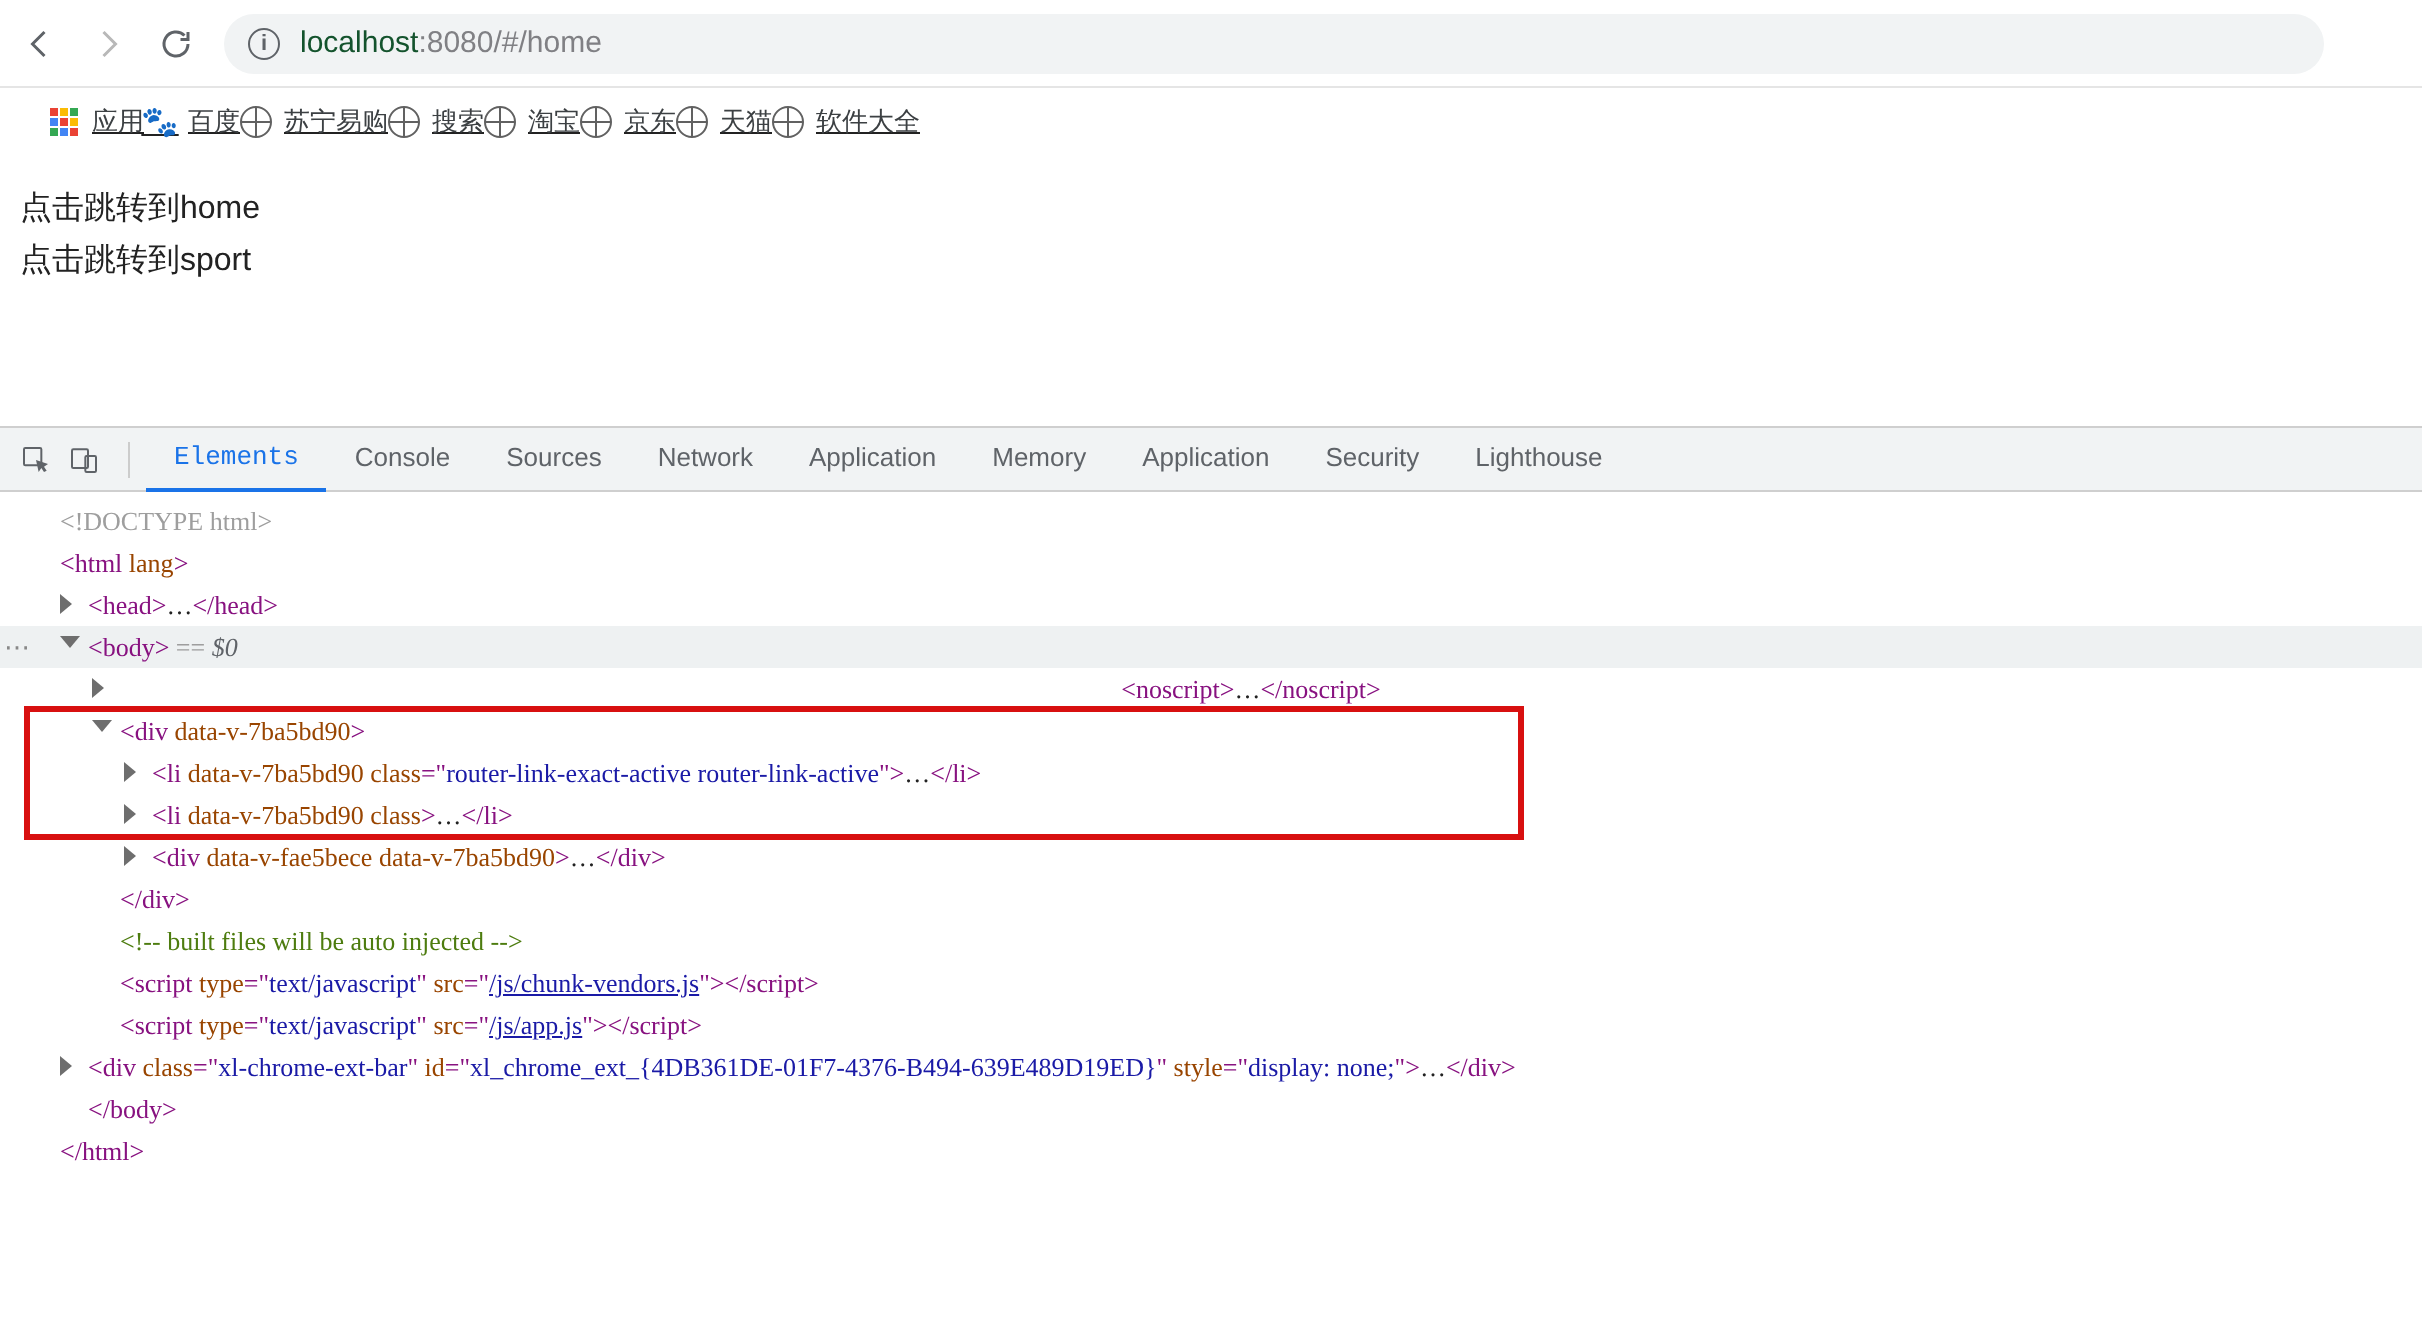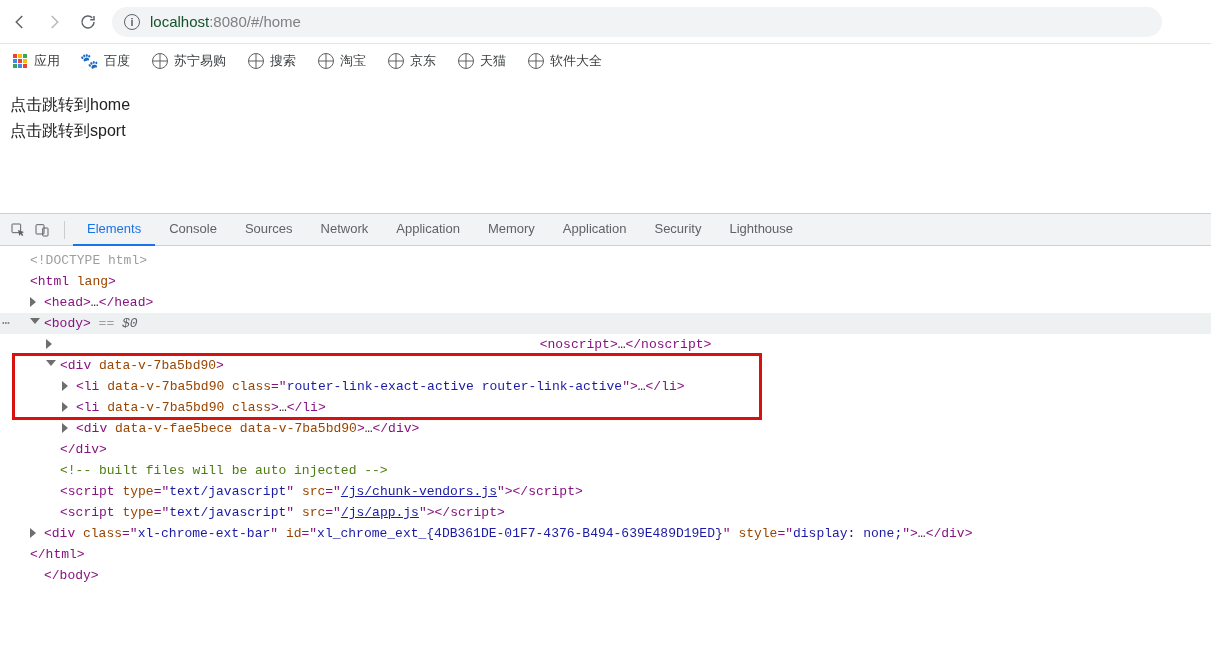--- a/index.html
+++ b/index.html
@@ -38,23 +38,23 @@
     max-width: 1050px;
   }
   .omnibox .info-icon { width:16px; height:16px; border:1.5px solid #5f6368; border-radius:50%; display:inline-flex; align-items:center; justify-content:center; font-size:11px; font-weight:bold;}
   .omnibox .url .host { color:#14532d; }
   .omnibox .url .path { color:#808084; }
   
   .bm-bar {
     height: 34px;
     display: flex;
     align-items: center;
-    padding: 0 12px;
-    gap: 22px;
+    padding: 0 24px;
     background:#fff;
+    text-decoration:underline;
   }
   .bm-item { display:flex; align-items:center; gap:6px; font-size:13px; color:#3c4043; cursor:pointer;}
   .bm-icon { width:16px; height:16px; display:inline-flex; align-items:center; justify-content:center; }
   .apps-icon { display:grid; grid-template-columns:repeat(3,4px); grid-template-rows:repeat(3,4px); gap:1px;}
   .apps-icon span:nth-child(1){background:#ea4335;}
   .apps-icon span:nth-child(2){background:#fbbc04;}
   .apps-icon span:nth-child(3){background:#34a853;}
   .apps-icon span:nth-child(4){background:#4285f4;}
   .apps-icon span:nth-child(5){background:#ea4335;}
   .apps-icon span:nth-child(6){background:#fbbc04;}
@@ -78,22 +78,22 @@
     border-top: 1px solid #cfcfcf;
     background: #f1f3f4;
   }
   .dt-tabs {
     display:flex; align-items:center; gap:0; height:32px; padding:0 8px; border-bottom:1px solid #cfcfcf;
   }
   .dt-tool-icon { width:20px;height:20px;display:inline-flex;align-items:center;justify-content:center;color:#5f6368;margin-right:4px;}
   .dt-tool-icon svg{width:16px;height:16px;stroke:currentColor;fill:none;stroke-width:1.5;}
   .dt-sep { width:1px; height:18px; background:#ccc; margin:0 8px;}
   .dt-tab { padding:0 14px; height:32px; display:flex; align-items:center; color:#5f6368; font-size:13px; border-bottom:2px solid transparent; cursor:pointer;}
-  .dt-tab.active { color:#1a73e8; border-bottom-color:#1a73e8;}
-  .dt-body { background:#fff; font-family:Liberation Mono, monospace; font-size:13px; line-height:21px; padding:4px 0 10px 0; }
+  .dt-tab.active { color:#1a73e8; border-bottom-color:#1a73e8;font-family:Liberation Mono, monospace;}
+  .dt-body { background:#fff; font-family:Liberation Serif, serif; font-size:13px; line-height:21px; padding:4px 0 10px 0; }
   .dt-line { white-space:pre; padding:0 8px 0 30px; position:relative;}
   .dt-line .tri { position:absolute; left:var(--tri-left,16px); top:5px; width:0;height:0;border-style:solid;cursor:pointer;}
   .tri.right { border-width:5px 0 5px 6px; border-color:transparent transparent transparent #6e6e6e;}
   .tri.down { border-width:6px 5px 0 5px; border-color:#6e6e6e transparent transparent transparent;}
   .dt-line.sel { background:#eef1f2;}
   .dt-line.sel::before{content:"⋯";position:absolute;left:2px;top:0;color:#888;}
   .c-gray{color:#9e9e9e;}
   .c-tag{color:#881280;}
   .c-attr{color:#994500;}
   .c-val{color:#1a1aa6;}
@@ -234,18 +234,18 @@
     <div class="dt-line" style="padding-left:48px;text-align:center;--tri-left:46px;"><span class="tri right"></span><span class="c-tag">&lt;noscript&gt;</span><span>…</span><span class="c-tag">&lt;/noscript&gt;</span></div>
     <div class="dt-line" id="rb-top" style="padding-left:60px;--tri-left:46px;"><span class="tri down"></span><span class="c-tag">&lt;div </span><span class="c-attr">data-v-7ba5bd90</span><span class="c-tag">&gt;</span></div>
     <div class="dt-line" style="padding-left:76px;--tri-left:62px;"><span class="tri right"></span><span class="c-tag">&lt;li </span><span class="c-attr">data-v-7ba5bd90</span><span class="c-attr"> class</span><span class="c-tag">="</span><span class="c-val">router-link-exact-active router-link-active</span><span class="c-tag">"&gt;</span><span>…</span><span class="c-tag">&lt;/li&gt;</span></div>
     <div class="dt-line" id="rb-bot" style="padding-left:76px;--tri-left:62px;"><span class="tri right"></span><span class="c-tag">&lt;li </span><span class="c-attr">data-v-7ba5bd90</span><span class="c-attr"> class</span><span class="c-tag">&gt;</span><span>…</span><span class="c-tag">&lt;/li&gt;</span></div>
     <div class="dt-line" style="padding-left:76px;--tri-left:62px;"><span class="tri right"></span><span class="c-tag">&lt;div </span><span class="c-attr">data-v-fae5bece</span><span class="c-attr"> data-v-7ba5bd90</span><span class="c-tag">&gt;</span><span>…</span><span class="c-tag">&lt;/div&gt;</span></div>
     <div class="dt-line" style="padding-left:60px;"><span class="c-tag">&lt;/div&gt;</span></div>
     <div class="dt-line" style="padding-left:60px;"><span class="c-com">&lt;!-- built files will be auto injected --&gt;</span></div>
     <div class="dt-line" style="padding-left:60px;"><span class="c-tag">&lt;script </span><span class="c-attr">type</span><span class="c-tag">="</span><span class="c-val">text/javascript</span><span class="c-tag">" </span><span class="c-attr">src</span><span class="c-tag">="</span><span class="c-val" style="text-decoration:underline;">/js/chunk-vendors.js</span><span class="c-tag">"&gt;</span><span class="c-tag">&lt;/script&gt;</span></div>
     <div class="dt-line" style="padding-left:60px;"><span class="c-tag">&lt;script </span><span class="c-attr">type</span><span class="c-tag">="</span><span class="c-val">text/javascript</span><span class="c-tag">" </span><span class="c-attr">src</span><span class="c-tag">="</span><span class="c-val" style="text-decoration:underline;">/js/app.js</span><span class="c-tag">"&gt;</span><span class="c-tag">&lt;/script&gt;</span></div>
     <div class="dt-line" style="padding-left:44px;--tri-left:30px;"><span class="tri right"></span><span class="c-tag">&lt;div </span><span class="c-attr">class</span><span class="c-tag">="</span><span class="c-val">xl-chrome-ext-bar</span><span class="c-tag">" </span><span class="c-attr">id</span><span class="c-tag">="</span><span class="c-val">xl_chrome_ext_{4DB361DE-01F7-4376-B494-639E489D19ED}</span><span class="c-tag">" </span><span class="c-attr">style</span><span class="c-tag">="</span><span class="c-val">display: none;</span><span class="c-tag">"&gt;</span><span>…</span><span class="c-tag">&lt;/div&gt;</span></div>
+    <div class="dt-line" style="padding-left:44px;"><span class="c-tag">&lt;/body&gt;</span></div>
     <div class="dt-line"><span class="c-tag">&lt;/html&gt;</span></div>
-    <div class="dt-line" style="padding-left:44px;"><span class="c-tag">&lt;/body&gt;</span></div>
   </div>
   <div class="redbox" id="redbox" style="left: 12px; top: 107px; width: 750px; height: 67px;"></div>
   </div>
 </div>
 
 </body></html>

